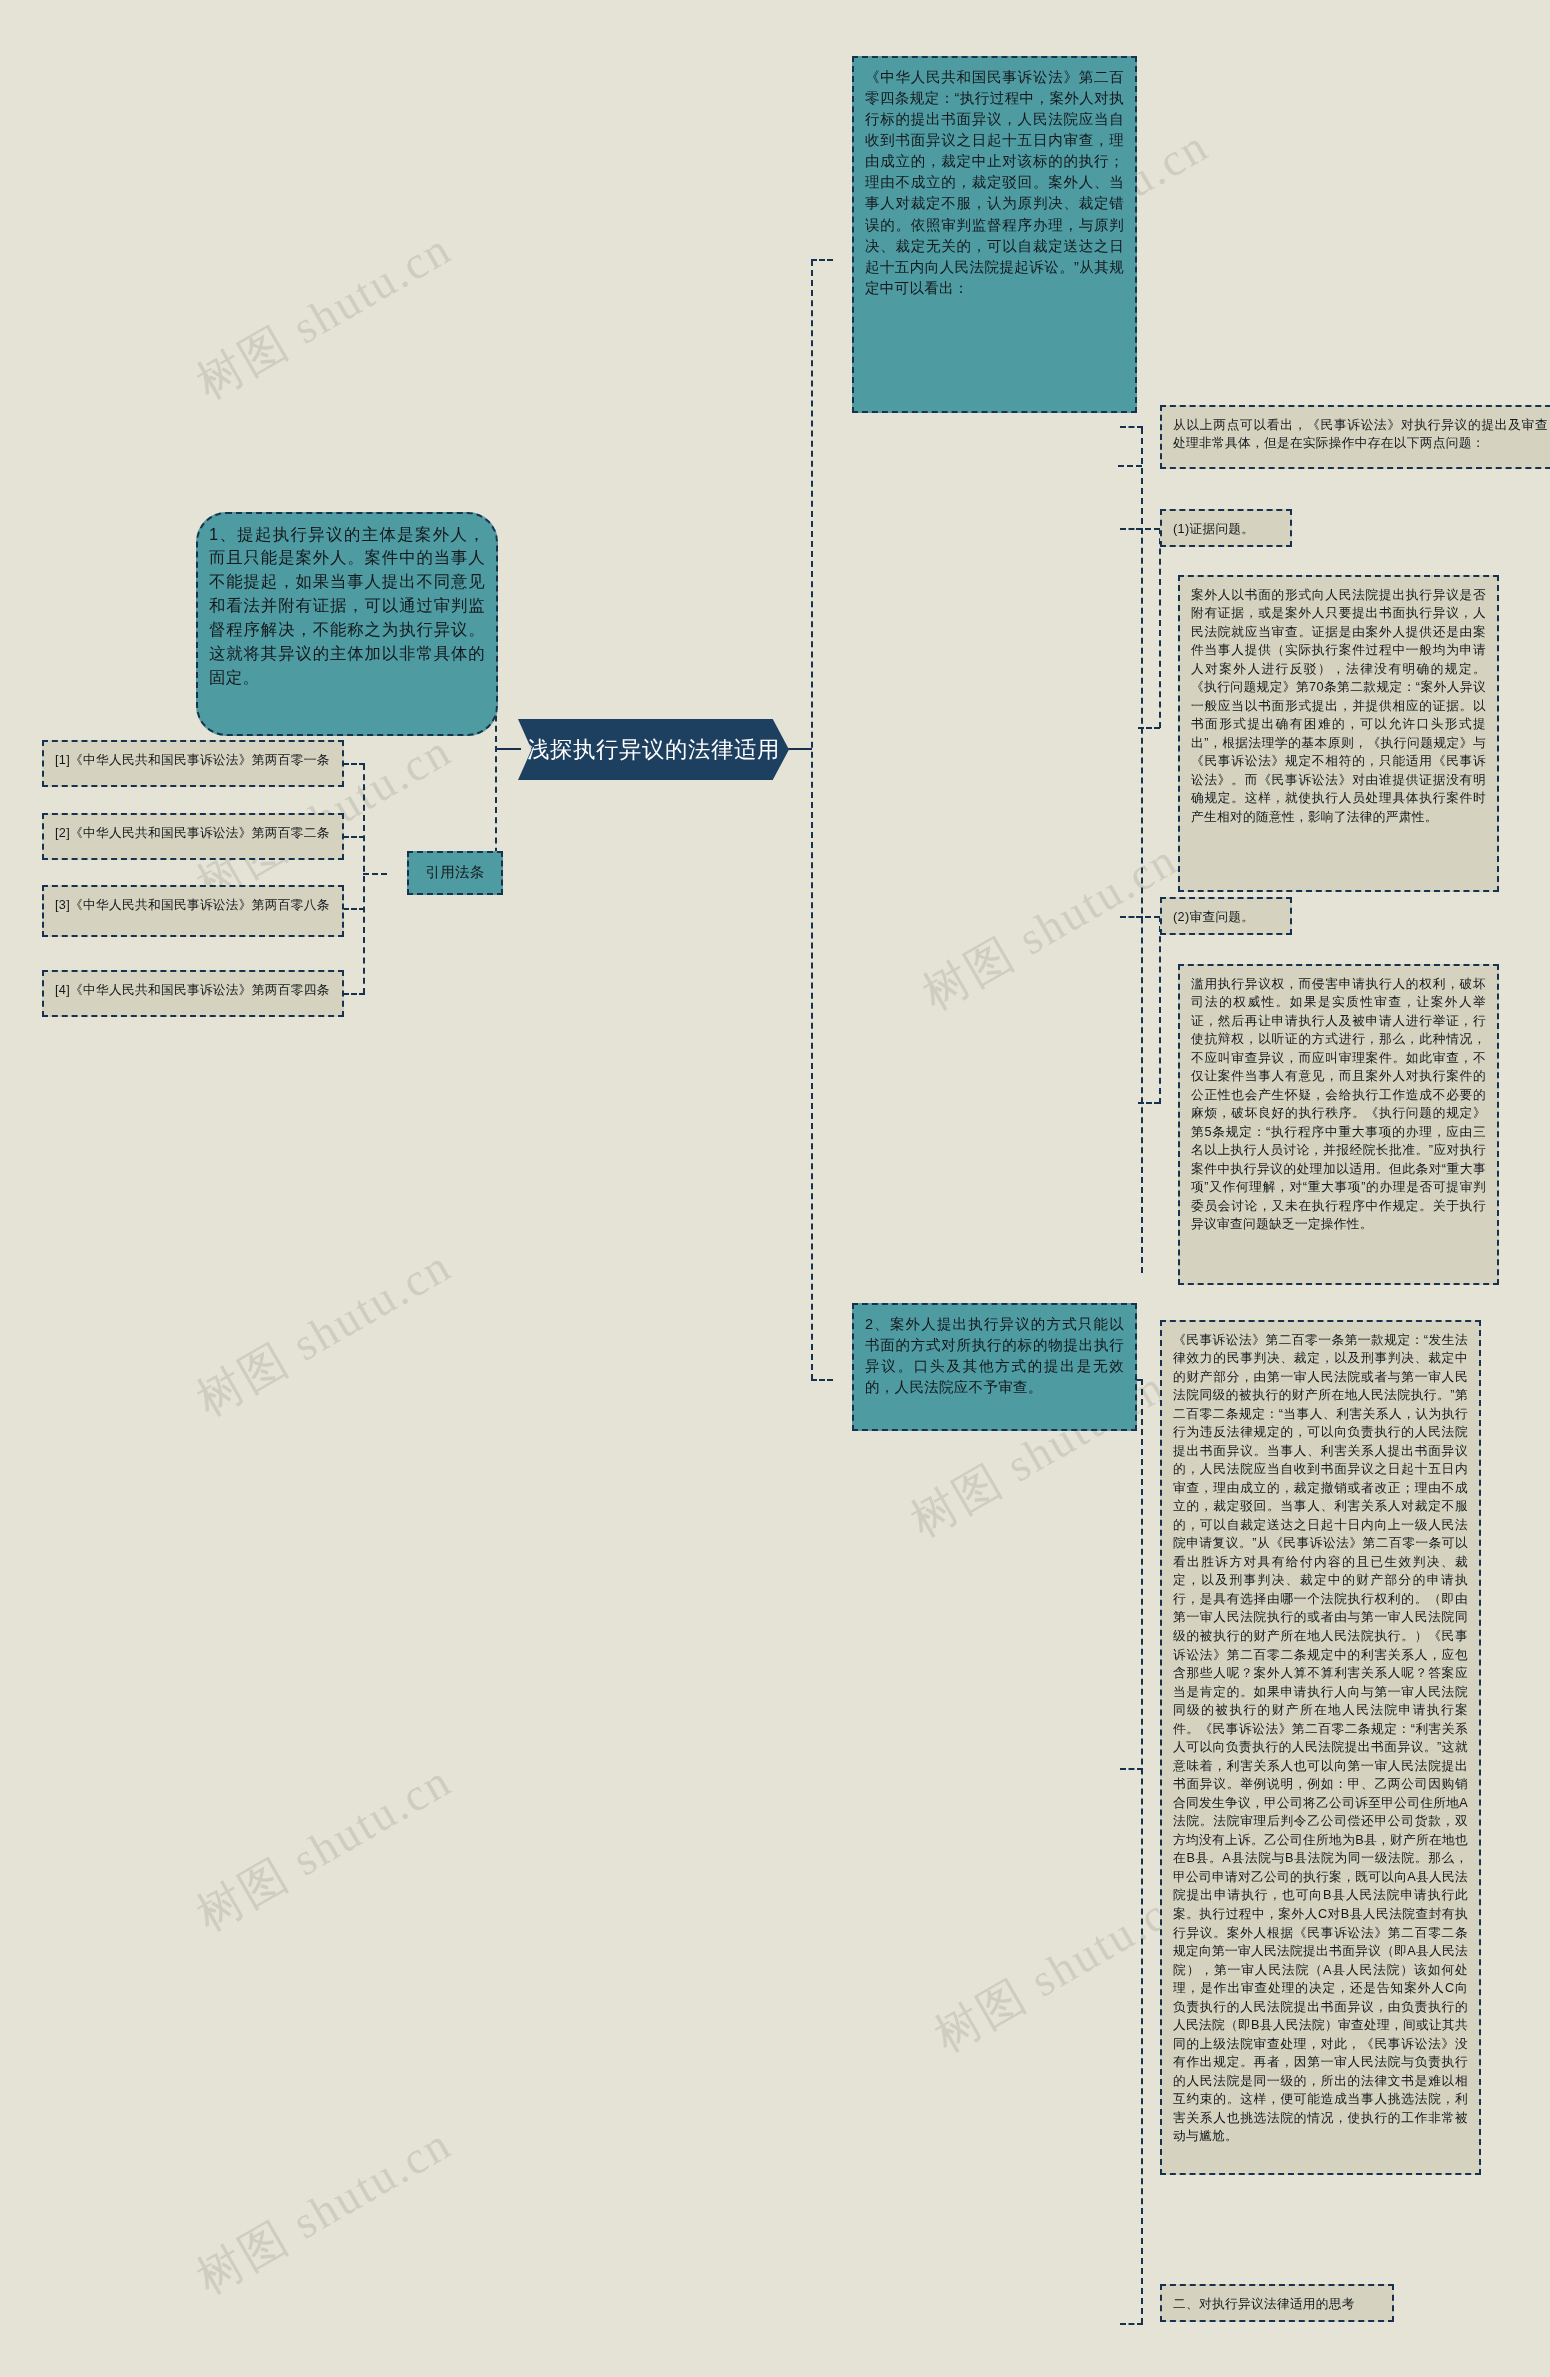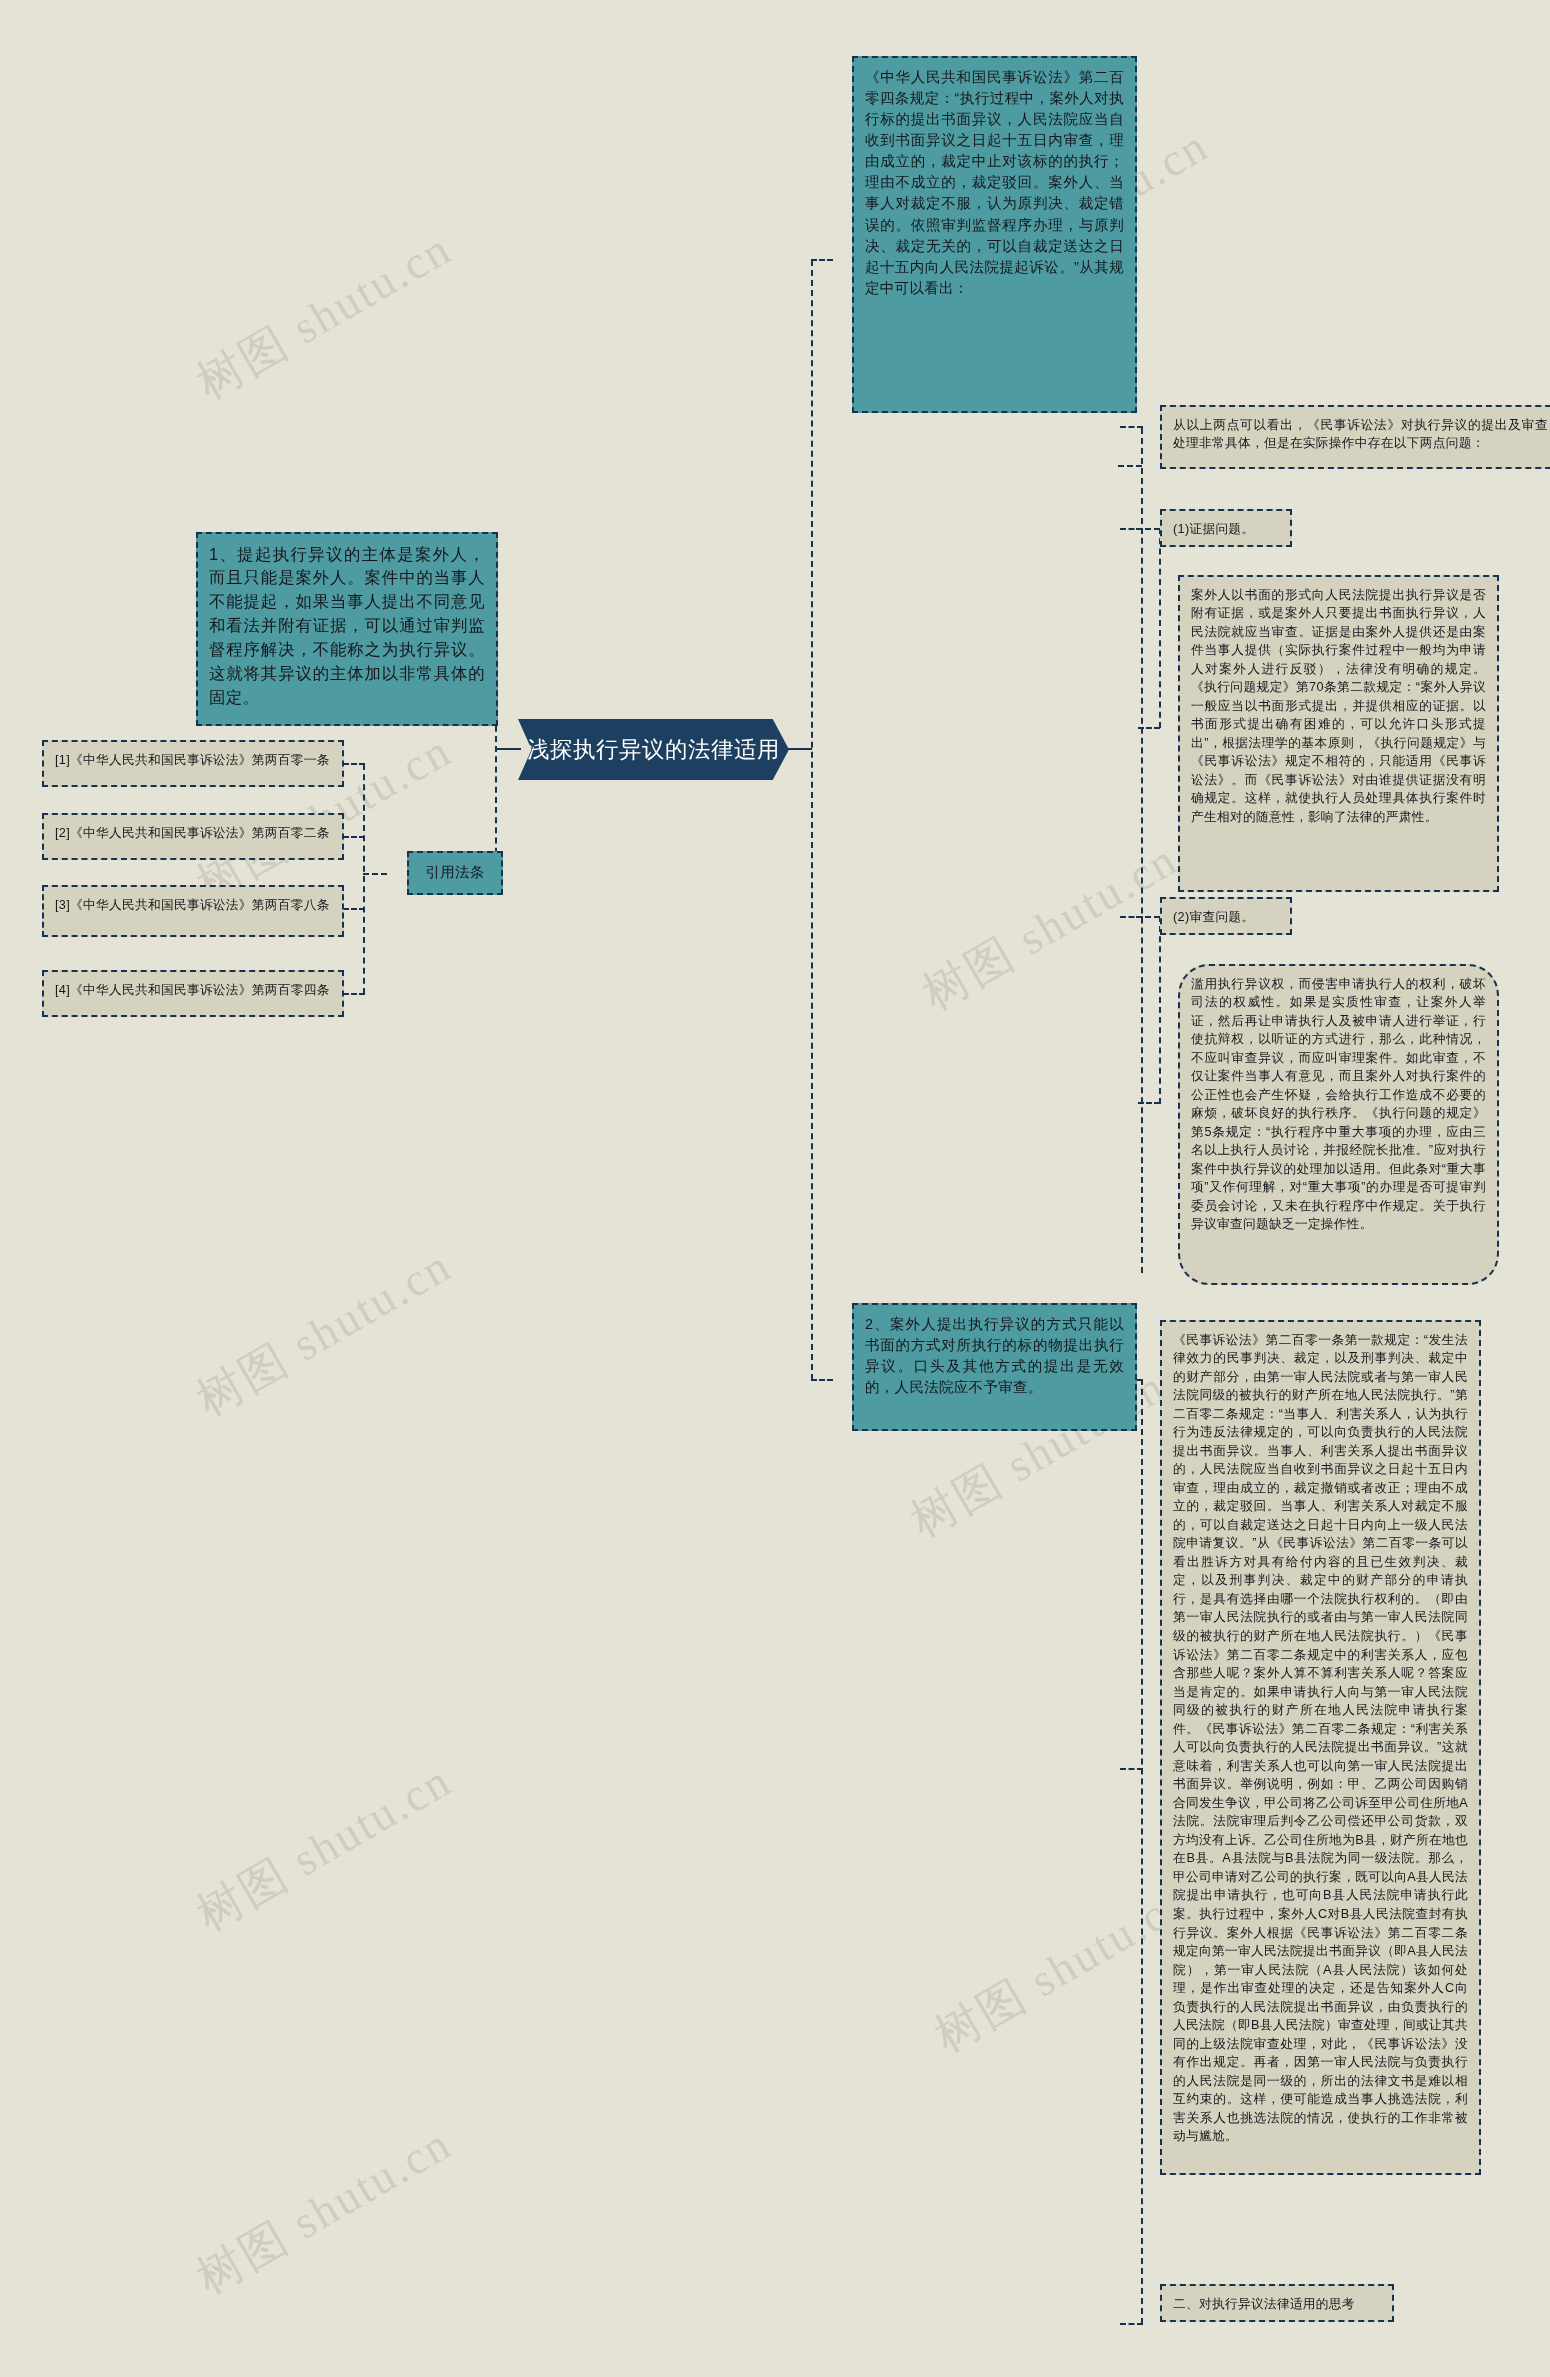--- a/index.html
+++ b/index.html
@@ -115,21 +115,21 @@
 
 <div class="h-dash" style="left:1136px;top:916px;width:24px;"></div>
 <div class="v-dash" style="left:1159px;top:916px;height:188px;"></div>
 <div class="h-dash" style="left:1138px;top:1102px;width:22px;"></div>
 
 <div class="h-dash" style="left:1118px;top:1379px;width:24px;"></div>
 <div class="v-dash" style="left:1141px;top:1379px;height:945px;"></div>
 <div class="h-dash" style="left:1120px;top:1768px;width:23px;"></div>
 <div class="h-dash" style="left:1120px;top:2323px;width:23px;"></div>
 
-<div class="node teal s-big" style="left:177px;top:532px;width:302px;height:194px;">1、提起执行异议的主体是案外人，而且只能是案外人。案件中的当事人不能提起，如果当事人提出不同意见和看法并附有证据，可以通过审判监督程序解决，不能称之为执行异议。这就将其异议的主体加以非常具体的固定。</div>
+<div class="node teal s-big" style="left:177px;top:512px;width:302px;height:224px;border-radius:30px;">1、提起执行异议的主体是案外人，而且只能是案外人。案件中的当事人不能提起，如果当事人提出不同意见和看法并附有证据，可以通过审判监督程序解决，不能称之为执行异议。这就将其异议的主体加以非常具体的固定。</div>
 
 <div class="node teal s-mid" style="left:388px;top:851px;width:96px;height:44px;display:flex;align-items:center;justify-content:center;text-align:center;">引用法条</div>
 
 <div class="node s-small" style="left:42px;top:740px;width:302px;height:47px;">[1]《中华人民共和国民事诉讼法》第两百零一条</div>
 
 <div class="node s-small" style="left:42px;top:813px;width:302px;height:47px;">[2]《中华人民共和国民事诉讼法》第两百零二条</div>
 
 <div class="node s-small" style="left:42px;top:885px;width:302px;height:52px;">[3]《中华人民共和国民事诉讼法》第两百零八条</div>
 
 <div class="node s-small" style="left:42px;top:970px;width:302px;height:47px;">[4]《中华人民共和国民事诉讼法》第两百零四条</div>
@@ -141,18 +141,18 @@
 <div class="node teal s-mid" style="left:833px;top:1303px;width:285px;height:128px;">2、案外人提出执行异议的方式只能以书面的方式对所执行的标的物提出执行异议。口头及其他方式的提出是无效的，人民法院应不予审查。</div>
 
 <div class="node s-small" style="left:1160px;top:405px;width:401px;height:64px;">从以上两点可以看出，《民事诉讼法》对执行异议的提出及审查处理非常具体，但是在实际操作中存在以下两点问题：</div>
 
 <div class="node s-small" style="left:1160px;top:509px;width:132px;height:38px;">(1)证据问题。</div>
 
 <div class="node s-small" style="left:1178px;top:575px;width:321px;height:317px;">案外人以书面的形式向人民法院提出执行异议是否附有证据，或是案外人只要提出书面执行异议，人民法院就应当审查。证据是由案外人提供还是由案件当事人提供（实际执行案件过程中一般均为申请人对案外人进行反驳），法律没有明确的规定。《执行问题规定》第70条第二款规定：“案外人异议一般应当以书面形式提出，并提供相应的证据。以书面形式提出确有困难的，可以允许口头形式提出”，根据法理学的基本原则，《执行问题规定》与《民事诉讼法》规定不相符的，只能适用《民事诉讼法》。而《民事诉讼法》对由谁提供证据没有明确规定。这样，就使执行人员处理具体执行案件时产生相对的随意性，影响了法律的严肃性。</div>
 
 <div class="node s-small" style="left:1160px;top:897px;width:132px;height:38px;">(2)审查问题。</div>
 
-<div class="node s-small" style="left:1178px;top:964px;width:321px;height:321px;border-radius:31px;">滥用执行异议权，而侵害申请执行人的权利，破坏司法的权威性。如果是实质性审查，让案外人举证，然后再让申请执行人及被申请人进行举证，行使抗辩权，以听证的方式进行，那么，此种情况，不应叫审查异议，而应叫审理案件。如此审查，不仅让案件当事人有意见，而且案外人对执行案件的公正性也会产生怀疑，会给执行工作造成不必要的麻烦，破坏良好的执行秩序。《执行问题的规定》第5条规定：“执行程序中重大事项的办理，应由三名以上执行人员讨论，并报经院长批准。”应对执行案件中执行异议的处理加以适用。但此条对“重大事项”又作何理解，对“重大事项”的办理是否可提审判委员会讨论，又未在执行程序中作规定。关于执行异议审查问题缺乏一定操作性。</div>
+<div class="node s-small" style="left:1178px;top:964px;width:321px;height:321px;">滥用执行异议权，而侵害申请执行人的权利，破坏司法的权威性。如果是实质性审查，让案外人举证，然后再让申请执行人及被申请人进行举证，行使抗辩权，以听证的方式进行，那么，此种情况，不应叫审查异议，而应叫审理案件。如此审查，不仅让案件当事人有意见，而且案外人对执行案件的公正性也会产生怀疑，会给执行工作造成不必要的麻烦，破坏良好的执行秩序。《执行问题的规定》第5条规定：“执行程序中重大事项的办理，应由三名以上执行人员讨论，并报经院长批准。”应对执行案件中执行异议的处理加以适用。但此条对“重大事项”又作何理解，对“重大事项”的办理是否可提审判委员会讨论，又未在执行程序中作规定。关于执行异议审查问题缺乏一定操作性。</div>
 
 <div class="node s-small" style="left:1160px;top:1320px;width:321px;height:855px;">《民事诉讼法》第二百零一条第一款规定：“发生法律效力的民事判决、裁定，以及刑事判决、裁定中的财产部分，由第一审人民法院或者与第一审人民法院同级的被执行的财产所在地人民法院执行。”第二百零二条规定：“当事人、利害关系人，认为执行行为违反法律规定的，可以向负责执行的人民法院提出书面异议。当事人、利害关系人提出书面异议的，人民法院应当自收到书面异议之日起十五日内审查，理由成立的，裁定撤销或者改正；理由不成立的，裁定驳回。当事人、利害关系人对裁定不服的，可以自裁定送达之日起十日内向上一级人民法院申请复议。”从《民事诉讼法》第二百零一条可以看出胜诉方对具有给付内容的且已生效判决、裁定，以及刑事判决、裁定中的财产部分的申请执行，是具有选择由哪一个法院执行权利的。（即由第一审人民法院执行的或者由与第一审人民法院同级的被执行的财产所在地人民法院执行。）《民事诉讼法》第二百零二条规定中的利害关系人，应包含那些人呢？案外人算不算利害关系人呢？答案应当是肯定的。如果申请执行人向与第一审人民法院同级的被执行的财产所在地人民法院申请执行案件。《民事诉讼法》第二百零二条规定：“利害关系人可以向负责执行的人民法院提出书面异议。”这就意味着，利害关系人也可以向第一审人民法院提出书面异议。举例说明，例如：甲、乙两公司因购销合同发生争议，甲公司将乙公司诉至甲公司住所地A法院。法院审理后判令乙公司偿还甲公司货款，双方均没有上诉。乙公司住所地为B县，财产所在地也在B县。A县法院与B县法院为同一级法院。那么，甲公司申请对乙公司的执行案，既可以向A县人民法院提出申请执行，也可向B县人民法院申请执行此案。执行过程中，案外人C对B县人民法院查封有执行异议。案外人根据《民事诉讼法》第二百零二条规定向第一审人民法院提出书面异议（即A县人民法院），第一审人民法院（A县人民法院）该如何处理，是作出审查处理的决定，还是告知案外人C向负责执行的人民法院提出书面异议，由负责执行的人民法院（即B县人民法院）审查处理，间或让其共同的上级法院审查处理，对此，《民事诉讼法》没有作出规定。再者，因第一审人民法院与负责执行的人民法院是同一级的，所出的法律文书是难以相互约束的。这样，便可能造成当事人挑选法院，利害关系人也挑选法院的情况，使执行的工作非常被动与尴尬。</div>
 
 <div class="node s-small" style="left:1160px;top:2284px;width:234px;height:38px;">二、对执行异议法律适用的思考</div>
 
 
 </body></html>

